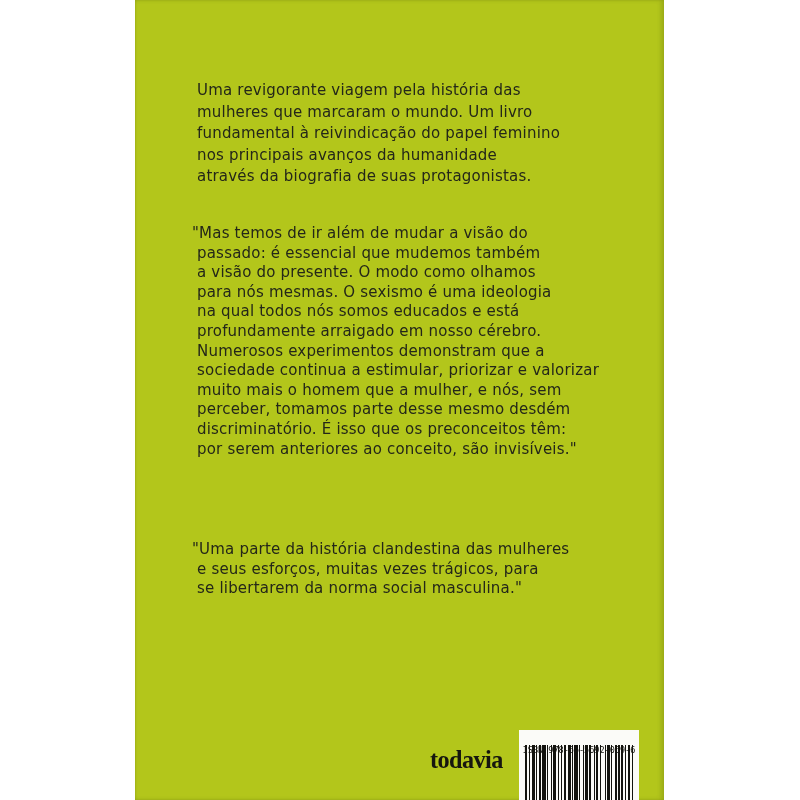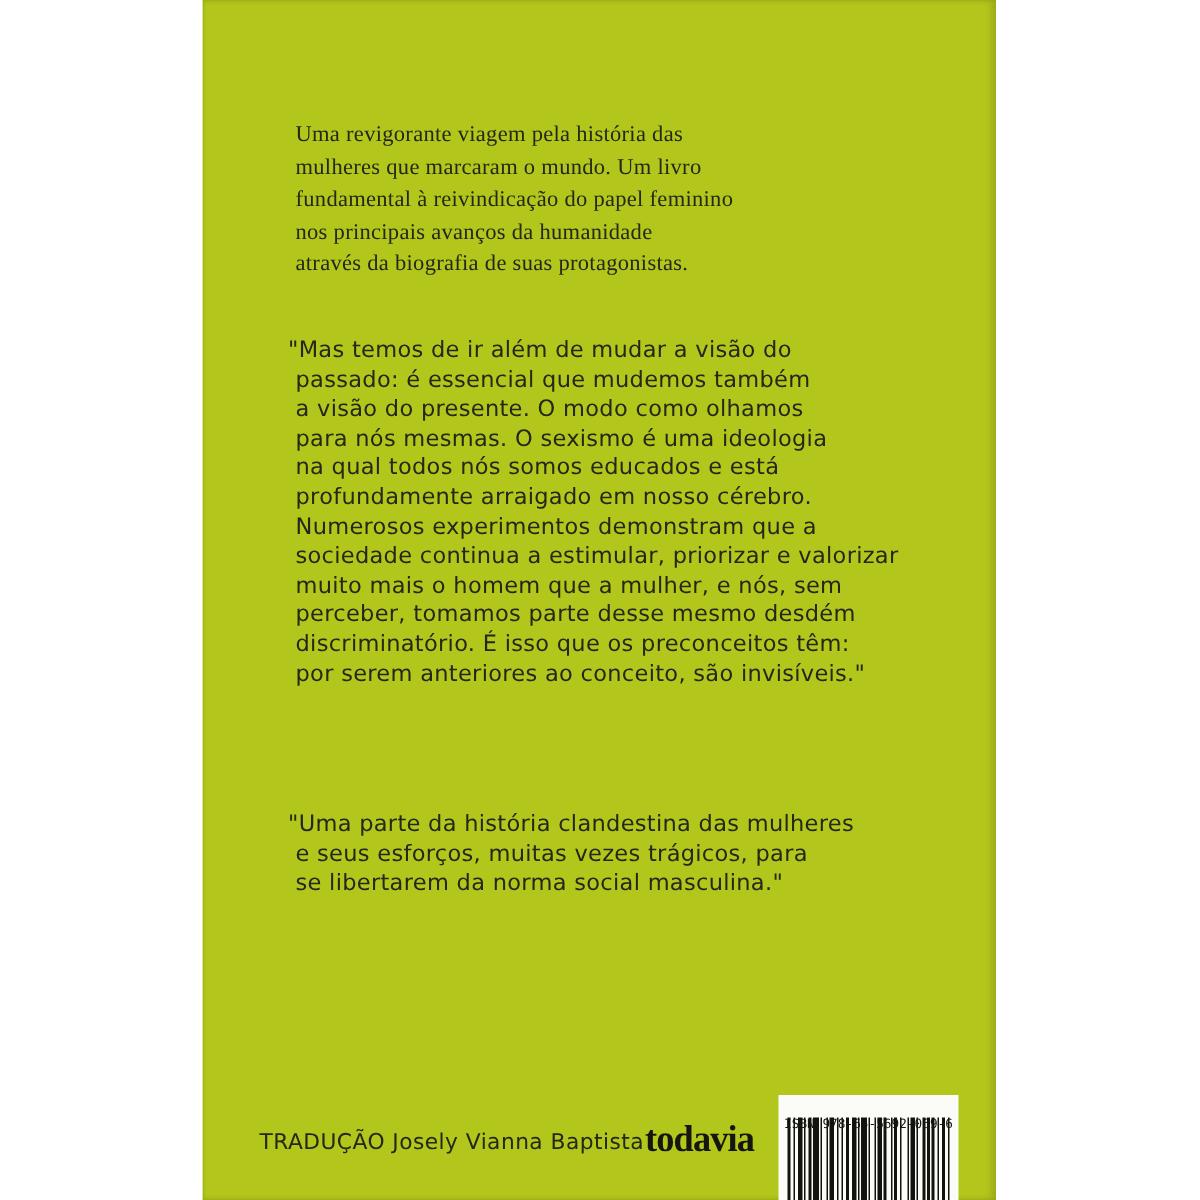--- a/index.html
+++ b/index.html
@@ -11,21 +11,21 @@
   .cover{
     position:absolute;left:135px;top:0;width:529px;height:800px;
     background:#b3c61b;
     box-shadow:inset -3px 0 4px rgba(40,50,0,.18), inset 1px 0 2px rgba(40,50,0,.12);
   }
   .txt{
     position:absolute;margin:0;color:#242719;
     font-size:15px;letter-spacing:.2px;
     white-space:pre-line;
   }
-  .blurb{left:62px;top:80px;width:420px;line-height:21.5px;font-family:Liberation Serif, serif;}
+  .blurb{left:62px;top:80px;width:420px;line-height:21.5px;}
   .author-quote{left:62px;top:224px;width:430px;line-height:19.6px;text-indent:-5px;}
   .press-quote{left:62px;top:540px;width:430px;line-height:19.6px;text-indent:-5px;}
   .press-source{left:62px;top:600px;width:300px;font-weight:bold;font-style:italic;font-size:16px;}
   .credit{
     position:absolute;left:38px;top:754px;color:#242719;
     font-size:14.5px;letter-spacing:.3px;white-space:nowrap;
   }
   .publisher{
     position:absolute;left:295px;top:746px;color:#16160f;
     font-family:"Liberation Serif",serif;font-weight:bold;
@@ -68,21 +68,20 @@
 muito mais o homem que a mulher, e nós, sem
 perceber, tomamos parte desse mesmo desdém
 discriminatório. É isso que os preconceitos têm:
 por serem anteriores ao conceito, são invisíveis."</p>
 
   <p class="txt press-quote">"Uma parte da história clandestina das mulheres
 e seus esforços, muitas vezes trágicos, para
 se libertarem da norma social masculina."</p>
 
 
-  <div class="credit"><span>TRADUÇÃO</span> <span>Josely Vianna Baptista</span></div>
 
   <div class="publisher">todavia</div>
 
   <div class="barcode-box">
     <div class="isbn-line"><span>ISBN</span>&nbsp;<span>978-65-5692-069-6</span></div>
     <div class="bars">
         <div class="bar" style="flex-grow: 2;"></div>
         <div class="gap" style="flex-grow: 1;"></div>
         <div class="bar" style="flex-grow: 1;"></div>
         <div class="gap" style="flex-grow: 2;"></div>

